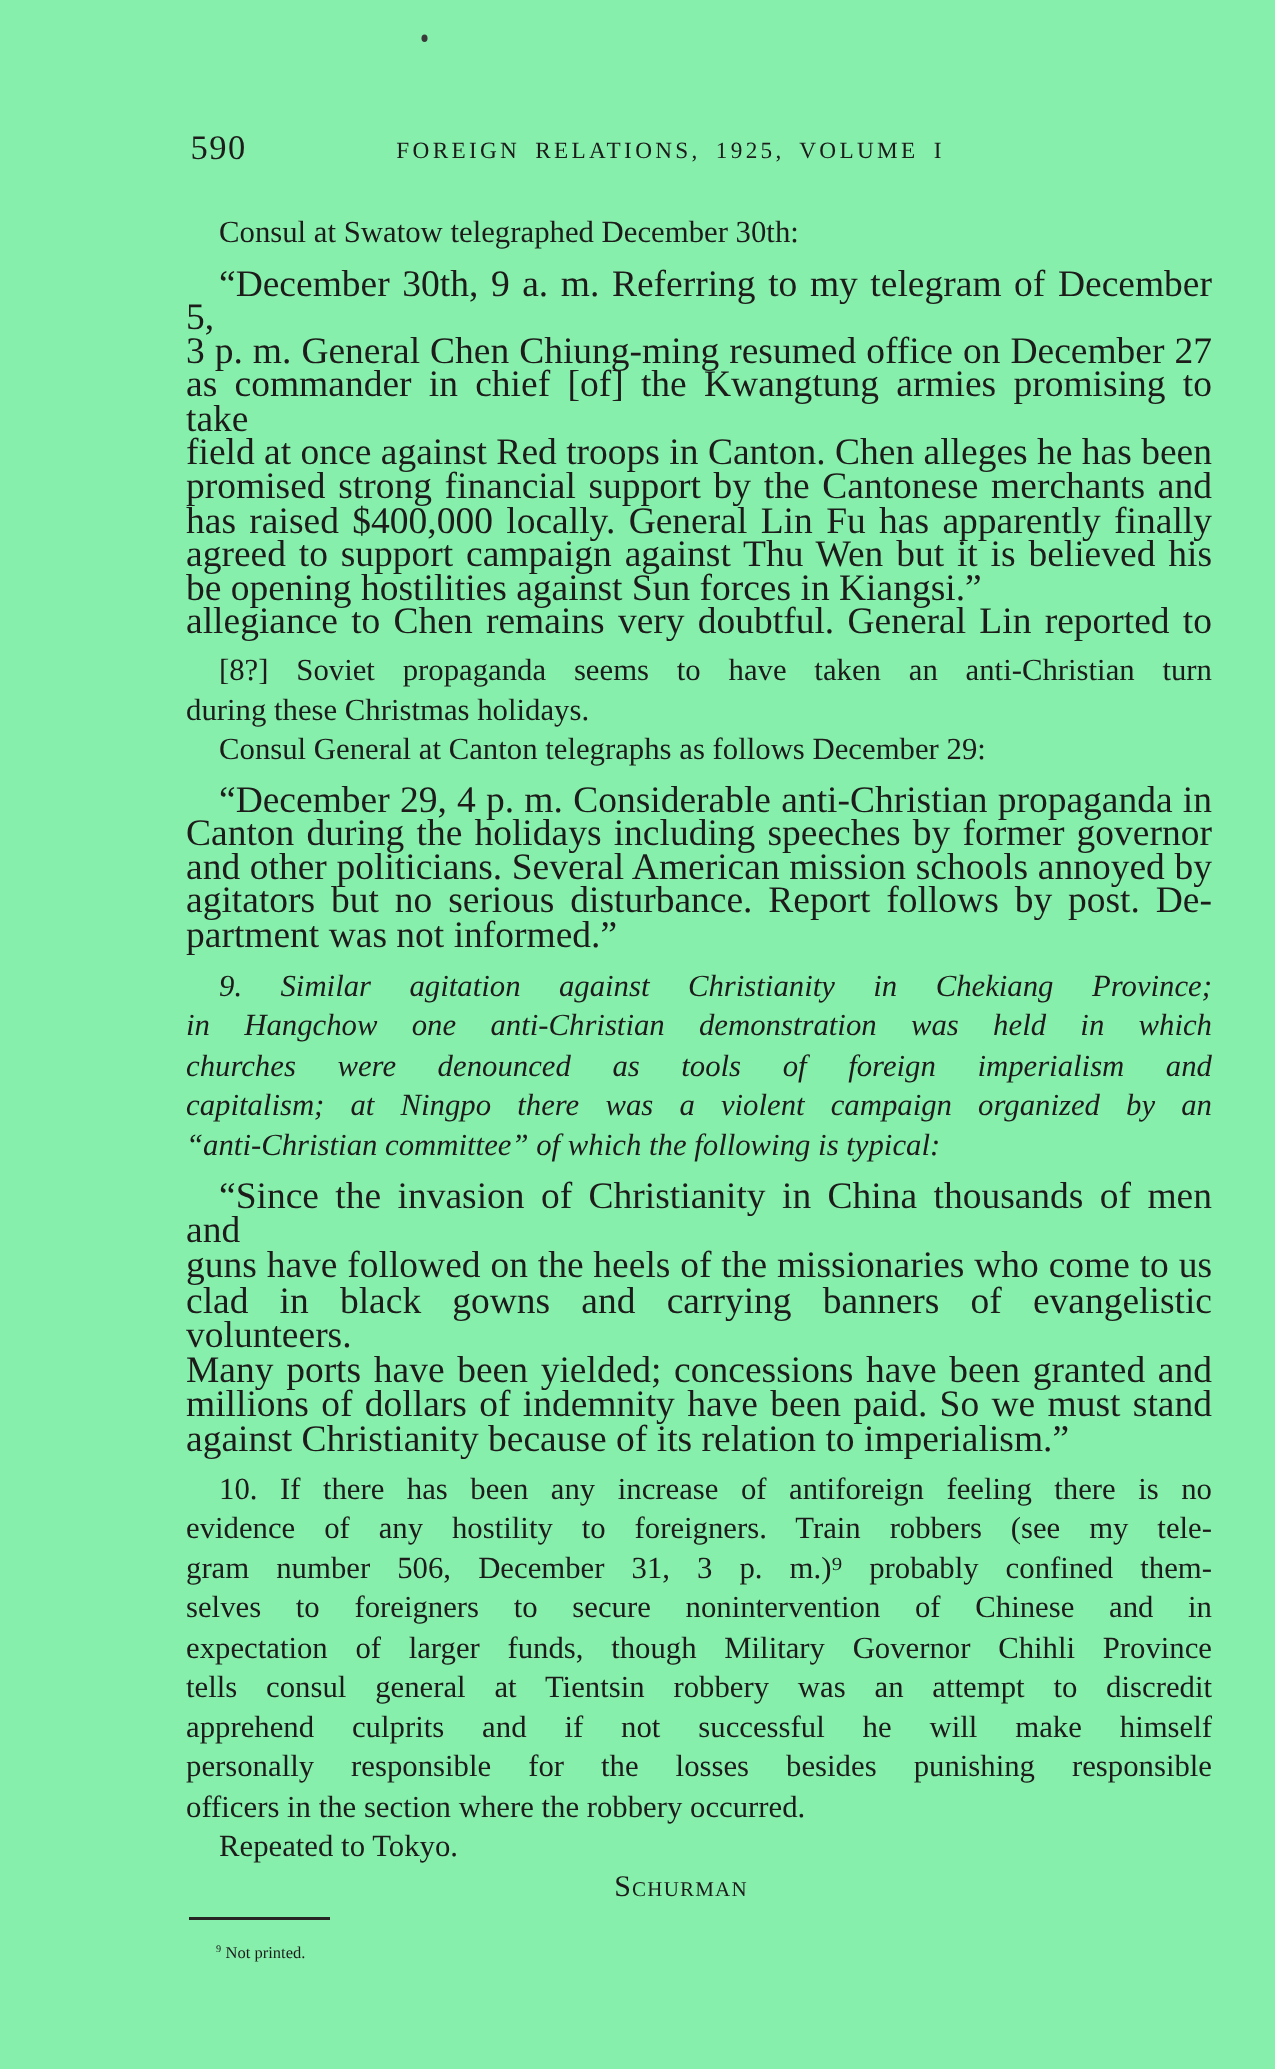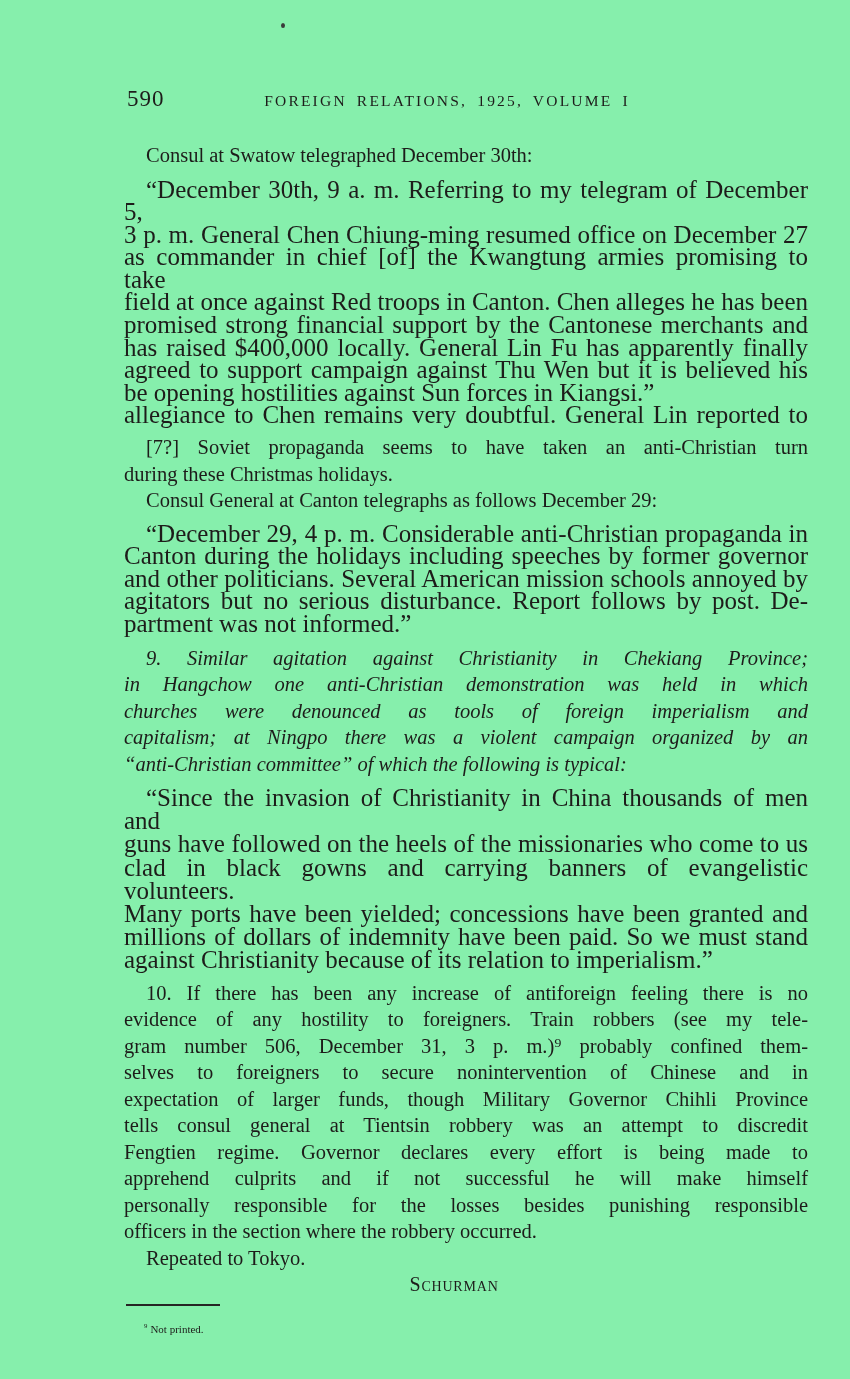--- a/index.html
+++ b/index.html
@@ -115,21 +115,21 @@
       <div class="line">as commander in chief [of] the Kwangtung armies promising to take</div>
       <div class="line">field at once against Red troops in Canton.  Chen alleges he has been</div>
       <div class="line">promised strong financial support by the Cantonese merchants and</div>
       <div class="line">has raised $400,000 locally.  General Lin Fu has apparently finally</div>
       <div class="line">agreed to support campaign against Thu Wen but it is believed his</div>
       <div class="line endline">be opening hostilities against Sun forces in Kiangsi.”</div>
       <div class="line">allegiance to Chen remains very doubtful.  General Lin reported to</div>
     </div>
 
     <div class="bodytext mt-p8">
-      <div class="line fl">[7?]  Soviet propaganda seems to have taken an anti-Christian turn</div>
+      <div class="line fl">[8?]  Soviet propaganda seems to have taken an anti-Christian turn</div>
       <div class="line endline">during these Christmas holidays.</div>
     </div>
 
     <div class="bodytext line endline fl">Consul General at Canton telegraphs as follows December 29:</div>
 
     <div class="excerpt mt-q2">
       <div class="line fl">“December 29, 4 p. m.  Considerable anti-Christian propaganda in</div>
       <div class="line">Canton during the holidays including speeches by former governor</div>
       <div class="line">and other politicians.  Several American mission schools annoyed by</div>
       <div class="line">agitators but no serious disturbance.  Report follows by post.  De-</div>
@@ -153,21 +153,20 @@
       <div class="line endline">against Christianity because of its relation to imperialism.”</div>
     </div>
 
     <div class="bodytext mt-p10">
       <div class="line fl">10. If there has been any increase of antiforeign feeling there is no</div>
       <div class="line">evidence of any hostility to foreigners.  Train robbers (see my tele-</div>
       <div class="line">gram number 506, December 31, 3 p. m.)⁹ probably confined them-</div>
       <div class="line">selves to foreigners to secure nonintervention of Chinese and in</div>
       <div class="line">expectation of larger funds, though Military Governor Chihli Province</div>
       <div class="line">tells consul general at Tientsin robbery was an attempt to discredit</div>
-      <div class="line">Fengtien regime.  Governor declares every effort is being made to</div>
       <div class="line">apprehend culprits and if not successful he will make himself</div>
       <div class="line">personally responsible for the losses besides punishing responsible</div>
       <div class="line endline">officers in the section where the robbery occurred.</div>
       <div class="line endline fl">Repeated to Tokyo.</div>
     </div>
 
     <div class="signature">Schurman</div>
 
     <div class="footnote">
       <div class="footnote-rule"></div>

